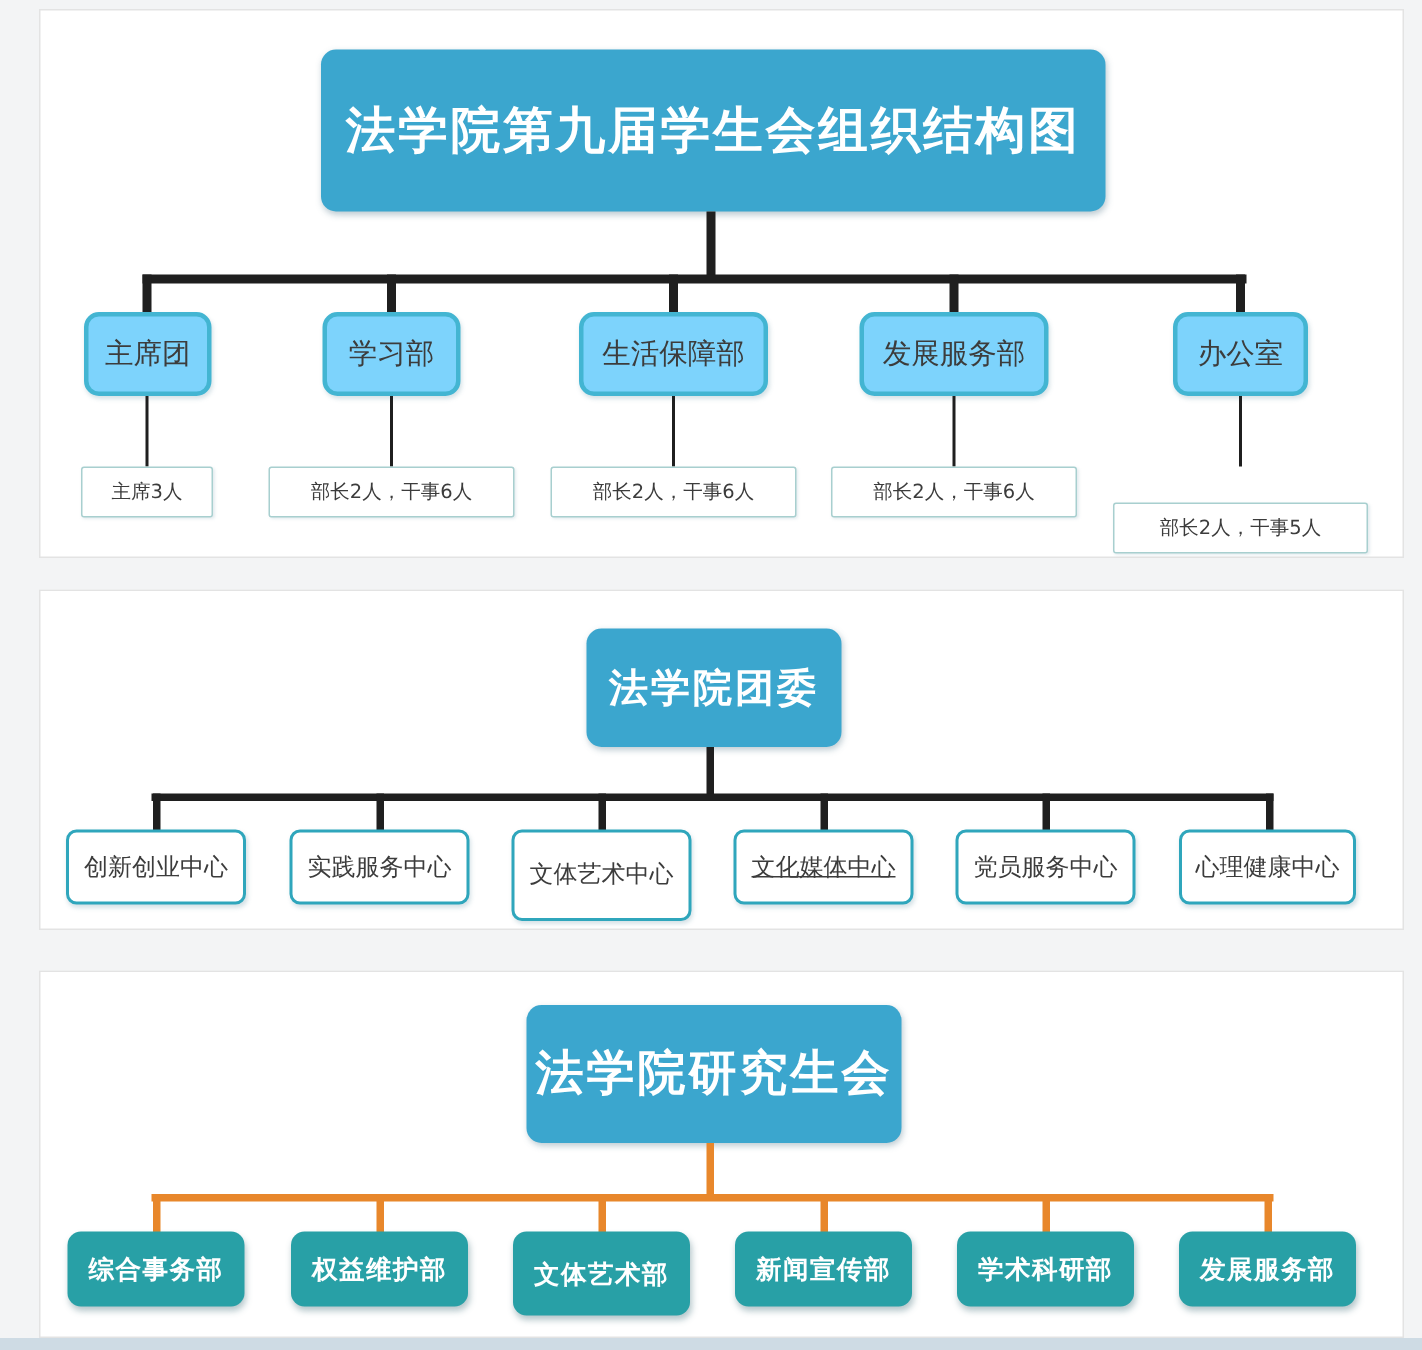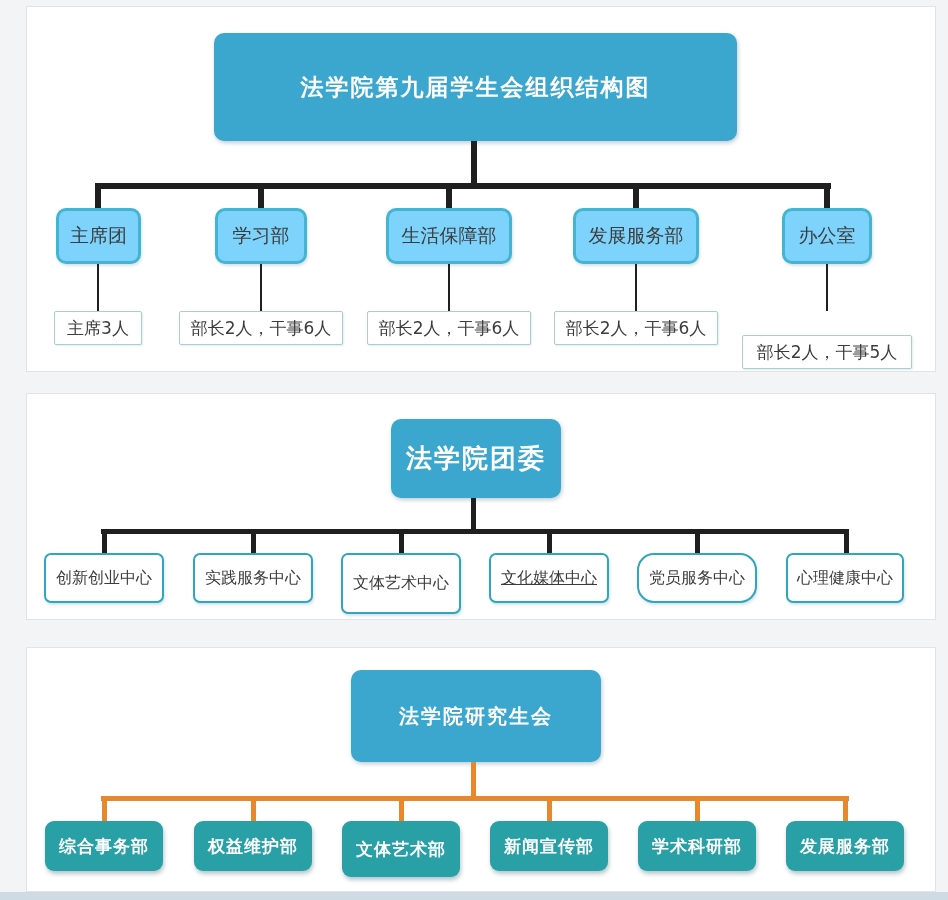--- a/index.html
+++ b/index.html
@@ -46,21 +46,21 @@
     background: #7dd3fc;
     border: 3px solid var(--border_cyan, #43b5d2);
     border-radius: 10px;
     font-size: 19px;
     box-shadow: 1px 2px 3px rgba(120,160,175,0.30);
   }
   .node.staff {
     background: #ffffff;
     border: 1px solid var(--label_border, #a8cfcf);
     border-radius: 2px;
-    font-size: 17px;
+    font-size: 13px;
     box-shadow: 1px 1px 2px rgba(150,180,190,0.25);
   }
   .node.center {
     background: #ffffff;
     border: 2px solid var(--border_teal, #2fa6bc);
     border-radius: 7px;
     font-size: 16px;
     box-shadow: 1px 2px 3px rgba(120,160,175,0.30);
   }
   .node.grad-dept {
@@ -71,23 +71,23 @@
     font-size: 17px;
     box-shadow: 1px 3px 4px rgba(90,130,140,0.45);
     letter-spacing: 1px;
   }
 
   
   .line { position: absolute; }
   .line.black  { background: var(--line_black, #1f1f1f); }
   .line.orange { background: var(--line_orange, #e8872b); }
 
-  .t1 { font-size: 23px; }
+  .t1 { font-size: 33px; }
   .t2 { font-size: 26px; }
-  .t3 { font-size: 20px; }
+  .t3 { font-size: 32px; }
 </style>
 </head>
 <body>
 
 <div class="stage">
 
   <section class="card" id="card-student-union">
 
     <div class="node root t1" style="left:187px; top:26px; width:523px; height:108px;">
       <span>法学院第九届学生会组织结构图</span>
@@ -162,21 +162,21 @@
     </div>
     <div class="node center" style="left:166px; top:159px; width:120px; height:50px;">
       <span>实践服务中心</span>
     </div>
     <div class="node center" style="left:314px; top:159px; width:120px; height:61px;">
       <span>文体艺术中心</span>
     </div>
     <div class="node center" style="left:462px; top:159px; width:120px; height:50px;text-decoration:underline;">
       <span>文化媒体中心</span>
     </div>
-    <div class="node center" style="left:610px; top:159px; width:120px; height:50px;border-radius:17px;">
+    <div class="node center" style="left:610px; top:159px; width:120px; height:50px;">
       <span>党员服务中心</span>
     </div>
     <div class="node center" style="left:759px; top:159px; width:118px; height:50px;">
       <span>心理健康中心</span>
     </div>
   </section>
 
   <section class="card" id="card-grad-union">
 
     <div class="node root t3" style="left:324px; top:22px; width:250px; height:92px;">

